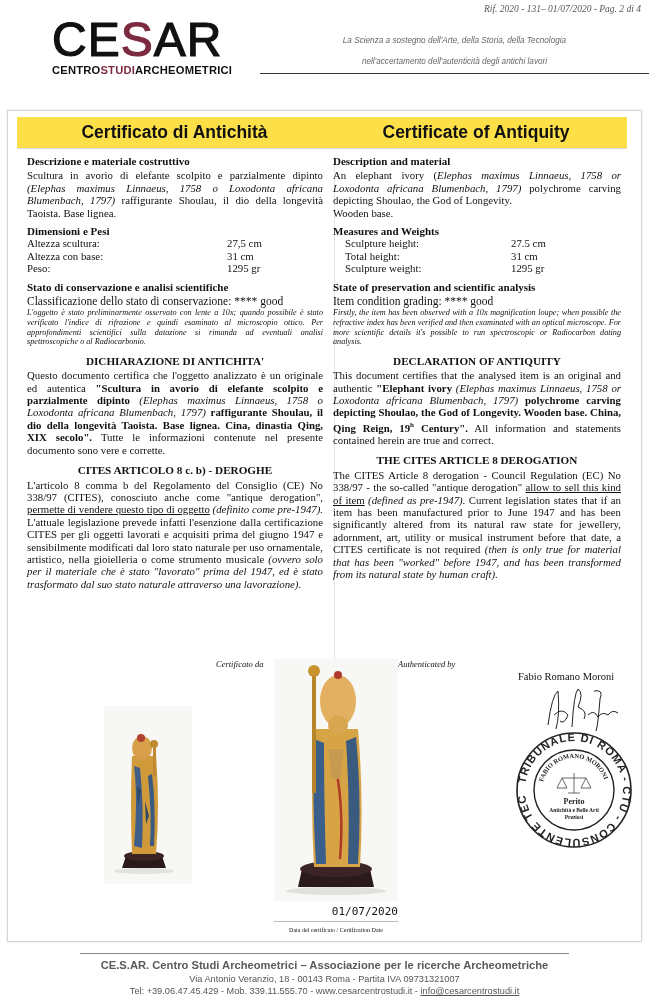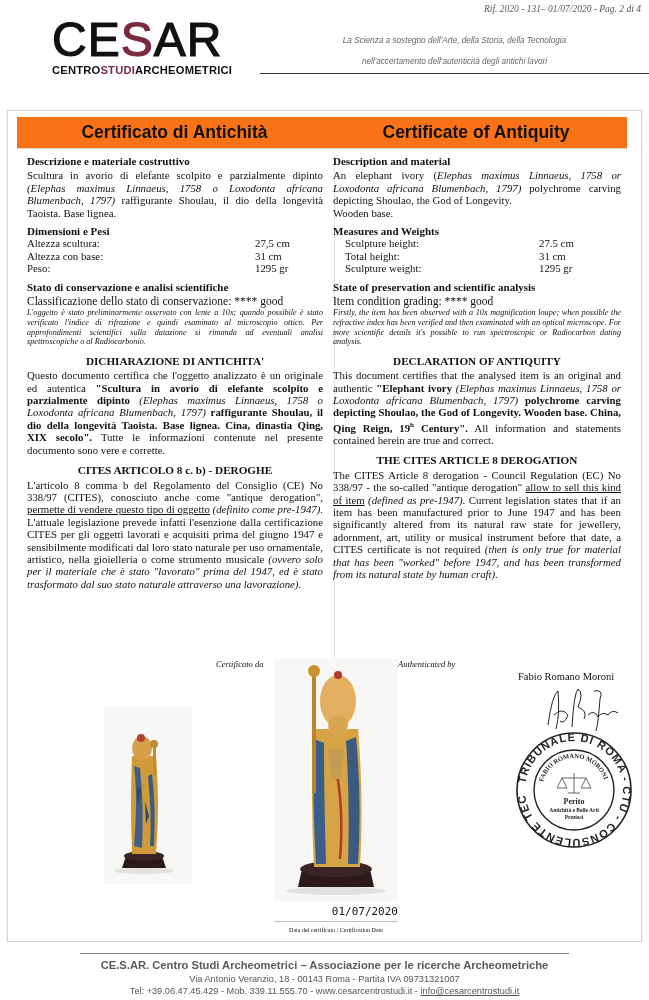--- a/index.html
+++ b/index.html
@@ -16,32 +16,32 @@
   .tagline { position: absolute; left: 260px; right: 0; text-align: center; font-family: "Liberation Sans", sans-serif; font-style: italic; font-size: 8.2px; color: #666; }
   .tagline.t1 { top: 36px; }
   .tagline.t2 { top: 57px; }
   .header-rule { position: absolute; left: 260px; right: 0; top: 73px; border-top: 1.5px solid #333; }
 
   
   .frame { position: absolute; left: 7px; top: 110px; width: 635px; height: 832px; border: 1px solid #d4d4d4; box-shadow: 0 0 2px #e6e6e6; }
   .col { position: absolute; top: 0; }
   .col.left { left: 9px; width: 315px; }
   .col.right { left: 317px; width: 302px; }
-  .col-title { height: 32px; margin-top: 6px; background: #f97316; border-bottom: 1px solid #d8d8d8; font-family: "Liberation Sans", sans-serif; font-weight: 700; font-size: 17.5px; text-align: center; line-height: 30px; color: #111; }
+  .col-title { height: 32px; margin-top: 6px; background: #fde047; border-bottom: 1px solid #d8d8d8; font-family: "Liberation Sans", sans-serif; font-weight: 700; font-size: 17.5px; text-align: center; line-height: 30px; color: #111; }
   .col-body { padding: 6px 9px 0 10px; font-size: 10.8px; line-height: 12.4px; text-align: justify; }
   .col.right .col-body { padding-left: 8px; padding-right: 6px; }
   .vsep { position: absolute; left: 326px; top: 46px; height: 605px; border-left: 1px solid #e3e3e3; }
 
   .h { font-weight: 700; font-size: 11px; margin-top: 4px; }
   .h.first { margin-top: 0; }
   .p { margin-top: 2px; }
   .it { font-style: italic; }
   .b { font-weight: 700; }
   .u { text-decoration: underline; }
-  .kv { display: flex; gap: 28px; }
+  .kv { display: flex; }
   .kv .k { width: 200px; }
   .col.right .kv .k { width: 166px; margin-left: 12px; }
   .grade { font-size: 11.5px; margin-top: 2px; }
   .small { font-size: 8.2px; line-height: 9.6px; font-style: italic; margin-top: 1px; }
   .center-h { text-align: center; font-weight: 700; font-size: 11.2px; margin-top: 8px; }
   sup { font-size: 7px; }
 
   
   .cert-by { position: absolute; left: 208px; top: 548px; font-size: 8.5px; font-style: italic; }
   .auth-by { position: absolute; left: 390px; top: 548px; font-size: 8.5px; font-style: italic; }

